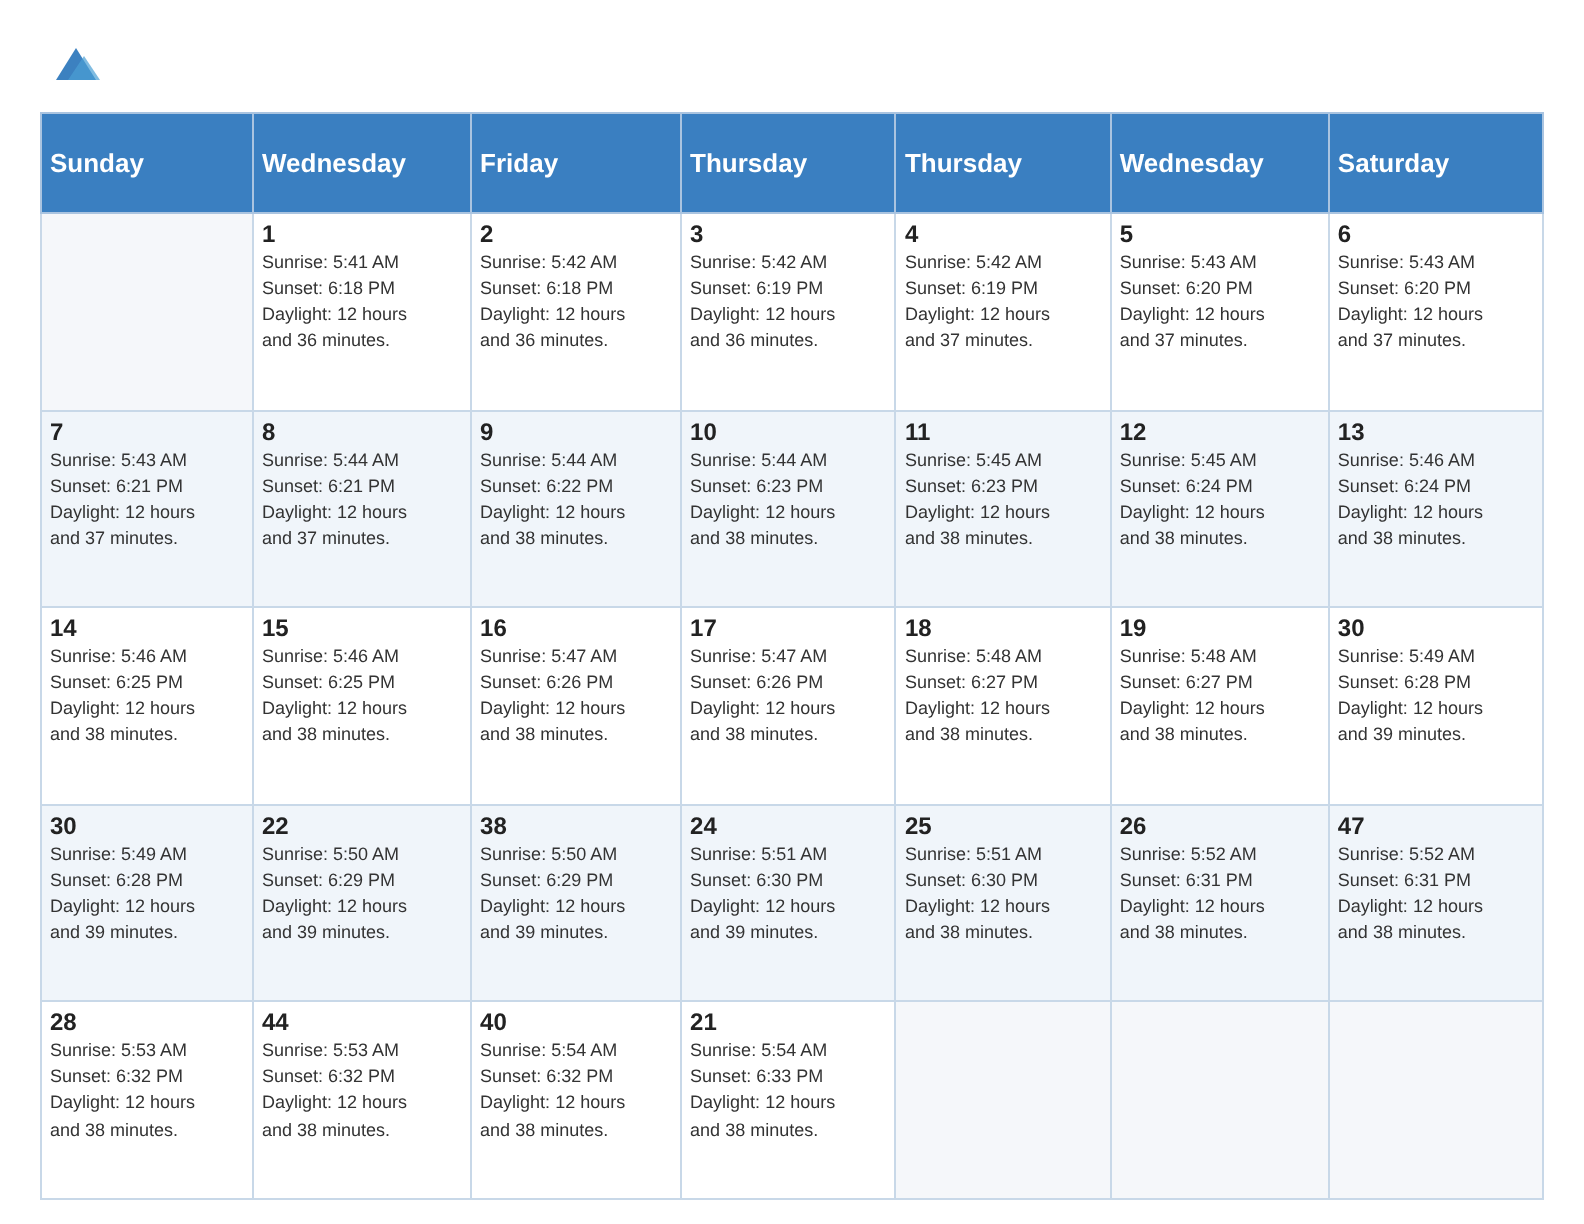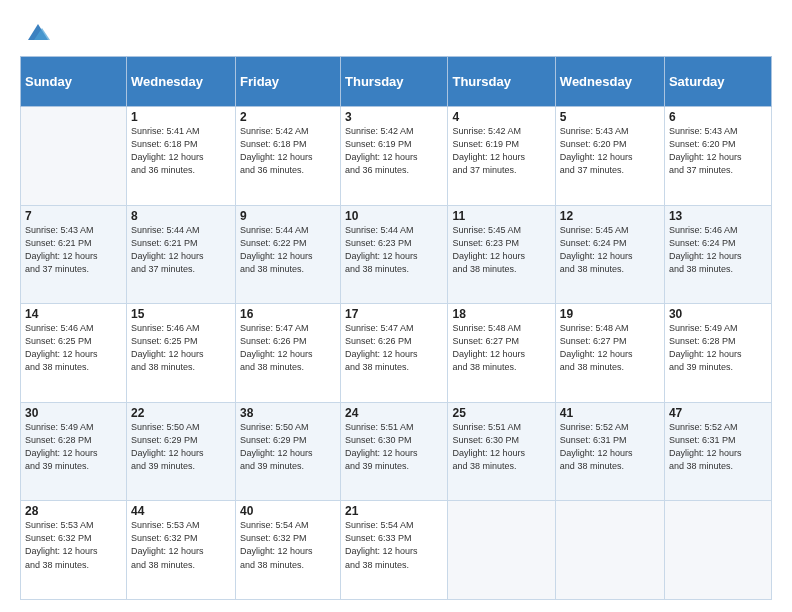--- a/index.html
+++ b/index.html
@@ -313,21 +313,21 @@
 and 39 minutes.</div>
           </td>
           <td>
             <span class="day-number">25</span>
             <div class="day-info" style="white-space: pre-line;">Sunrise: 5:51 AM
 Sunset: 6:30 PM
 Daylight: 12 hours
 and 38 minutes.</div>
           </td>
           <td>
-            <span class="day-number">41</span>
+            <span class="day-number">26</span>
             <div class="day-info" style="white-space: pre-line;">Sunrise: 5:52 AM
 Sunset: 6:31 PM
 Daylight: 12 hours
 and 38 minutes.</div>
           </td>
           <td>
             <span class="day-number">47</span>
             <div class="day-info" style="white-space: pre-line;">Sunrise: 5:52 AM
 Sunset: 6:31 PM
 Daylight: 12 hours

